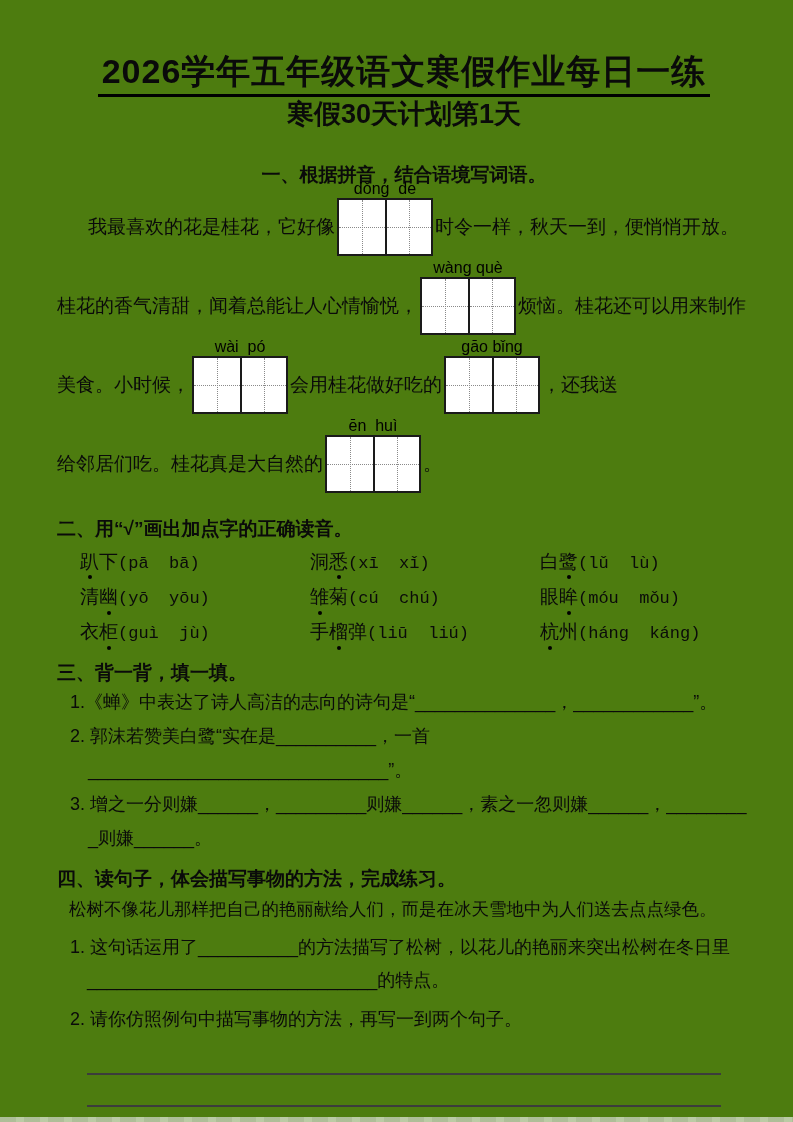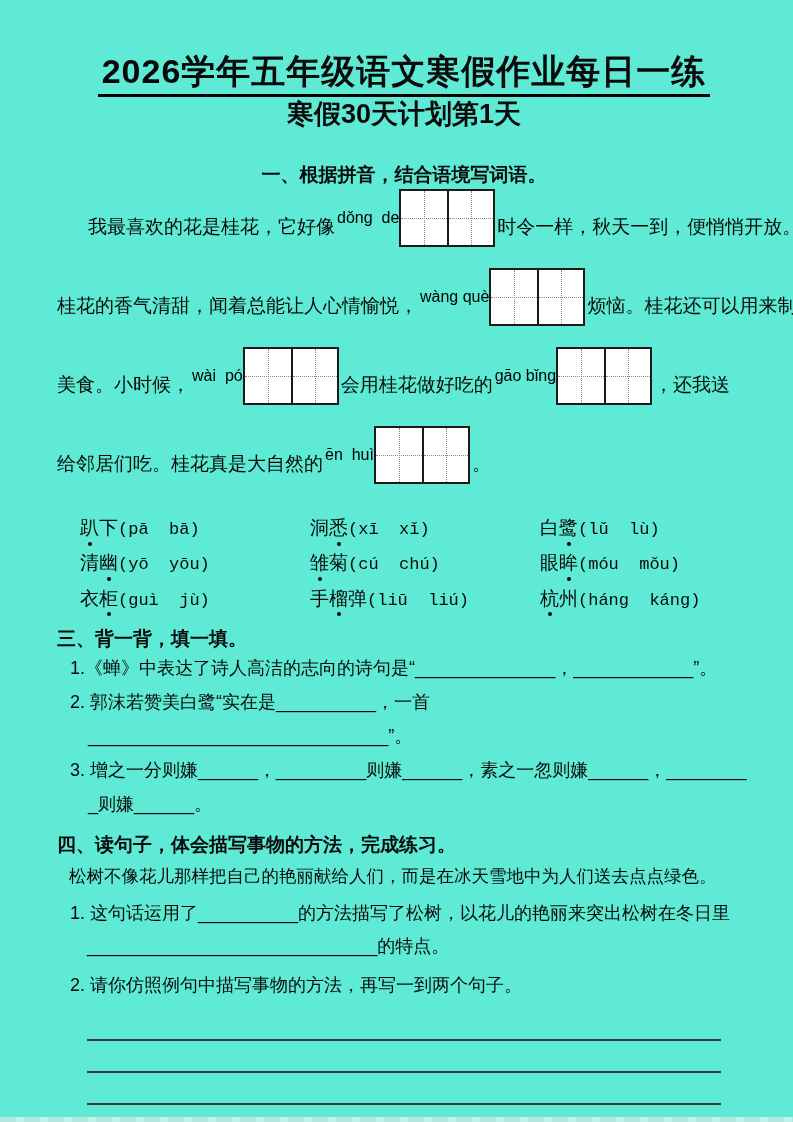--- a/index.html
+++ b/index.html
@@ -6,21 +6,21 @@
   html, body { background: #ffffff; }
   body {
     font-family: "Liberation Sans", "DejaVu Sans", sans-serif;
     color: #0a0a0a;
   }
   .page {
     position: relative;
     width: 793px;
     height: 1122px;
     margin: 0 auto;
-    background: #5eead4;
+    background: #4d7c0f;
     padding: 52px 42px 0 57px;
     overflow: hidden;
   }
   
   .hdr { text-align: center; }
   .title {
     display: inline-block;
     font-size: 34px;
     font-weight: bold;
     letter-spacing: 1px;
@@ -46,21 +46,21 @@
     display: flex;
     align-items: center;
     white-space: pre;
     font-size: 19px;
     height: 79px;
   }
   .prow .txt { line-height: 1; }
   .indent { margin-left: 31px; }
   .pbox {
     display: inline-flex;
-    flex-direction: row;
+    flex-direction: column;
     align-items: center;
     transform: translateY(-8px);
     margin: 0 2px;
   }
   .pinyin {
     font-size: 16px;
     line-height: 18px;
     white-space: pre;
     color: #000;
   }
@@ -219,20 +219,21 @@
       <span class="txt">给邻居们吃。桂花真是大自然的</span>
       <span class="pbox">
         <span class="pinyin">ēn  huì</span>
         <span class="tzg"><span class="cell"></span><span class="cell"></span></span>
       </span>
       <span class="txt">。</span>
     </div>
   </div>
 
   <div class="s2">
+    <div class="sec-heading">二、用“√”画出加点字的正确读音。</div>
     <div class="s2grid">
       <span class="pron"><span></span><span class="dot-char">趴</span><span>下</span><span class="opts">(pā  bā)</span></span>
       <span class="pron"><span>洞</span><span class="dot-char">悉</span><span></span><span class="opts">(xī  xǐ)</span></span>
       <span class="pron"><span>白</span><span class="dot-char">鹭</span><span></span><span class="opts">(lǔ  lù)</span></span>
       <span class="pron"><span>清</span><span class="dot-char">幽</span><span></span><span class="opts">(yō  yōu)</span></span>
       <span class="pron"><span></span><span class="dot-char">雏</span><span>菊</span><span class="opts">(cú  chú)</span></span>
       <span class="pron"><span>眼</span><span class="dot-char">眸</span><span></span><span class="opts">(móu  mǒu)</span></span>
       <span class="pron"><span>衣</span><span class="dot-char">柜</span><span></span><span class="opts">(guì  jù)</span></span>
       <span class="pron"><span>手</span><span class="dot-char">榴</span><span>弹</span><span class="opts">(liū  liú)</span></span>
       <span class="pron"><span></span><span class="dot-char">杭</span><span>州</span><span class="opts">(háng  káng)</span></span>

